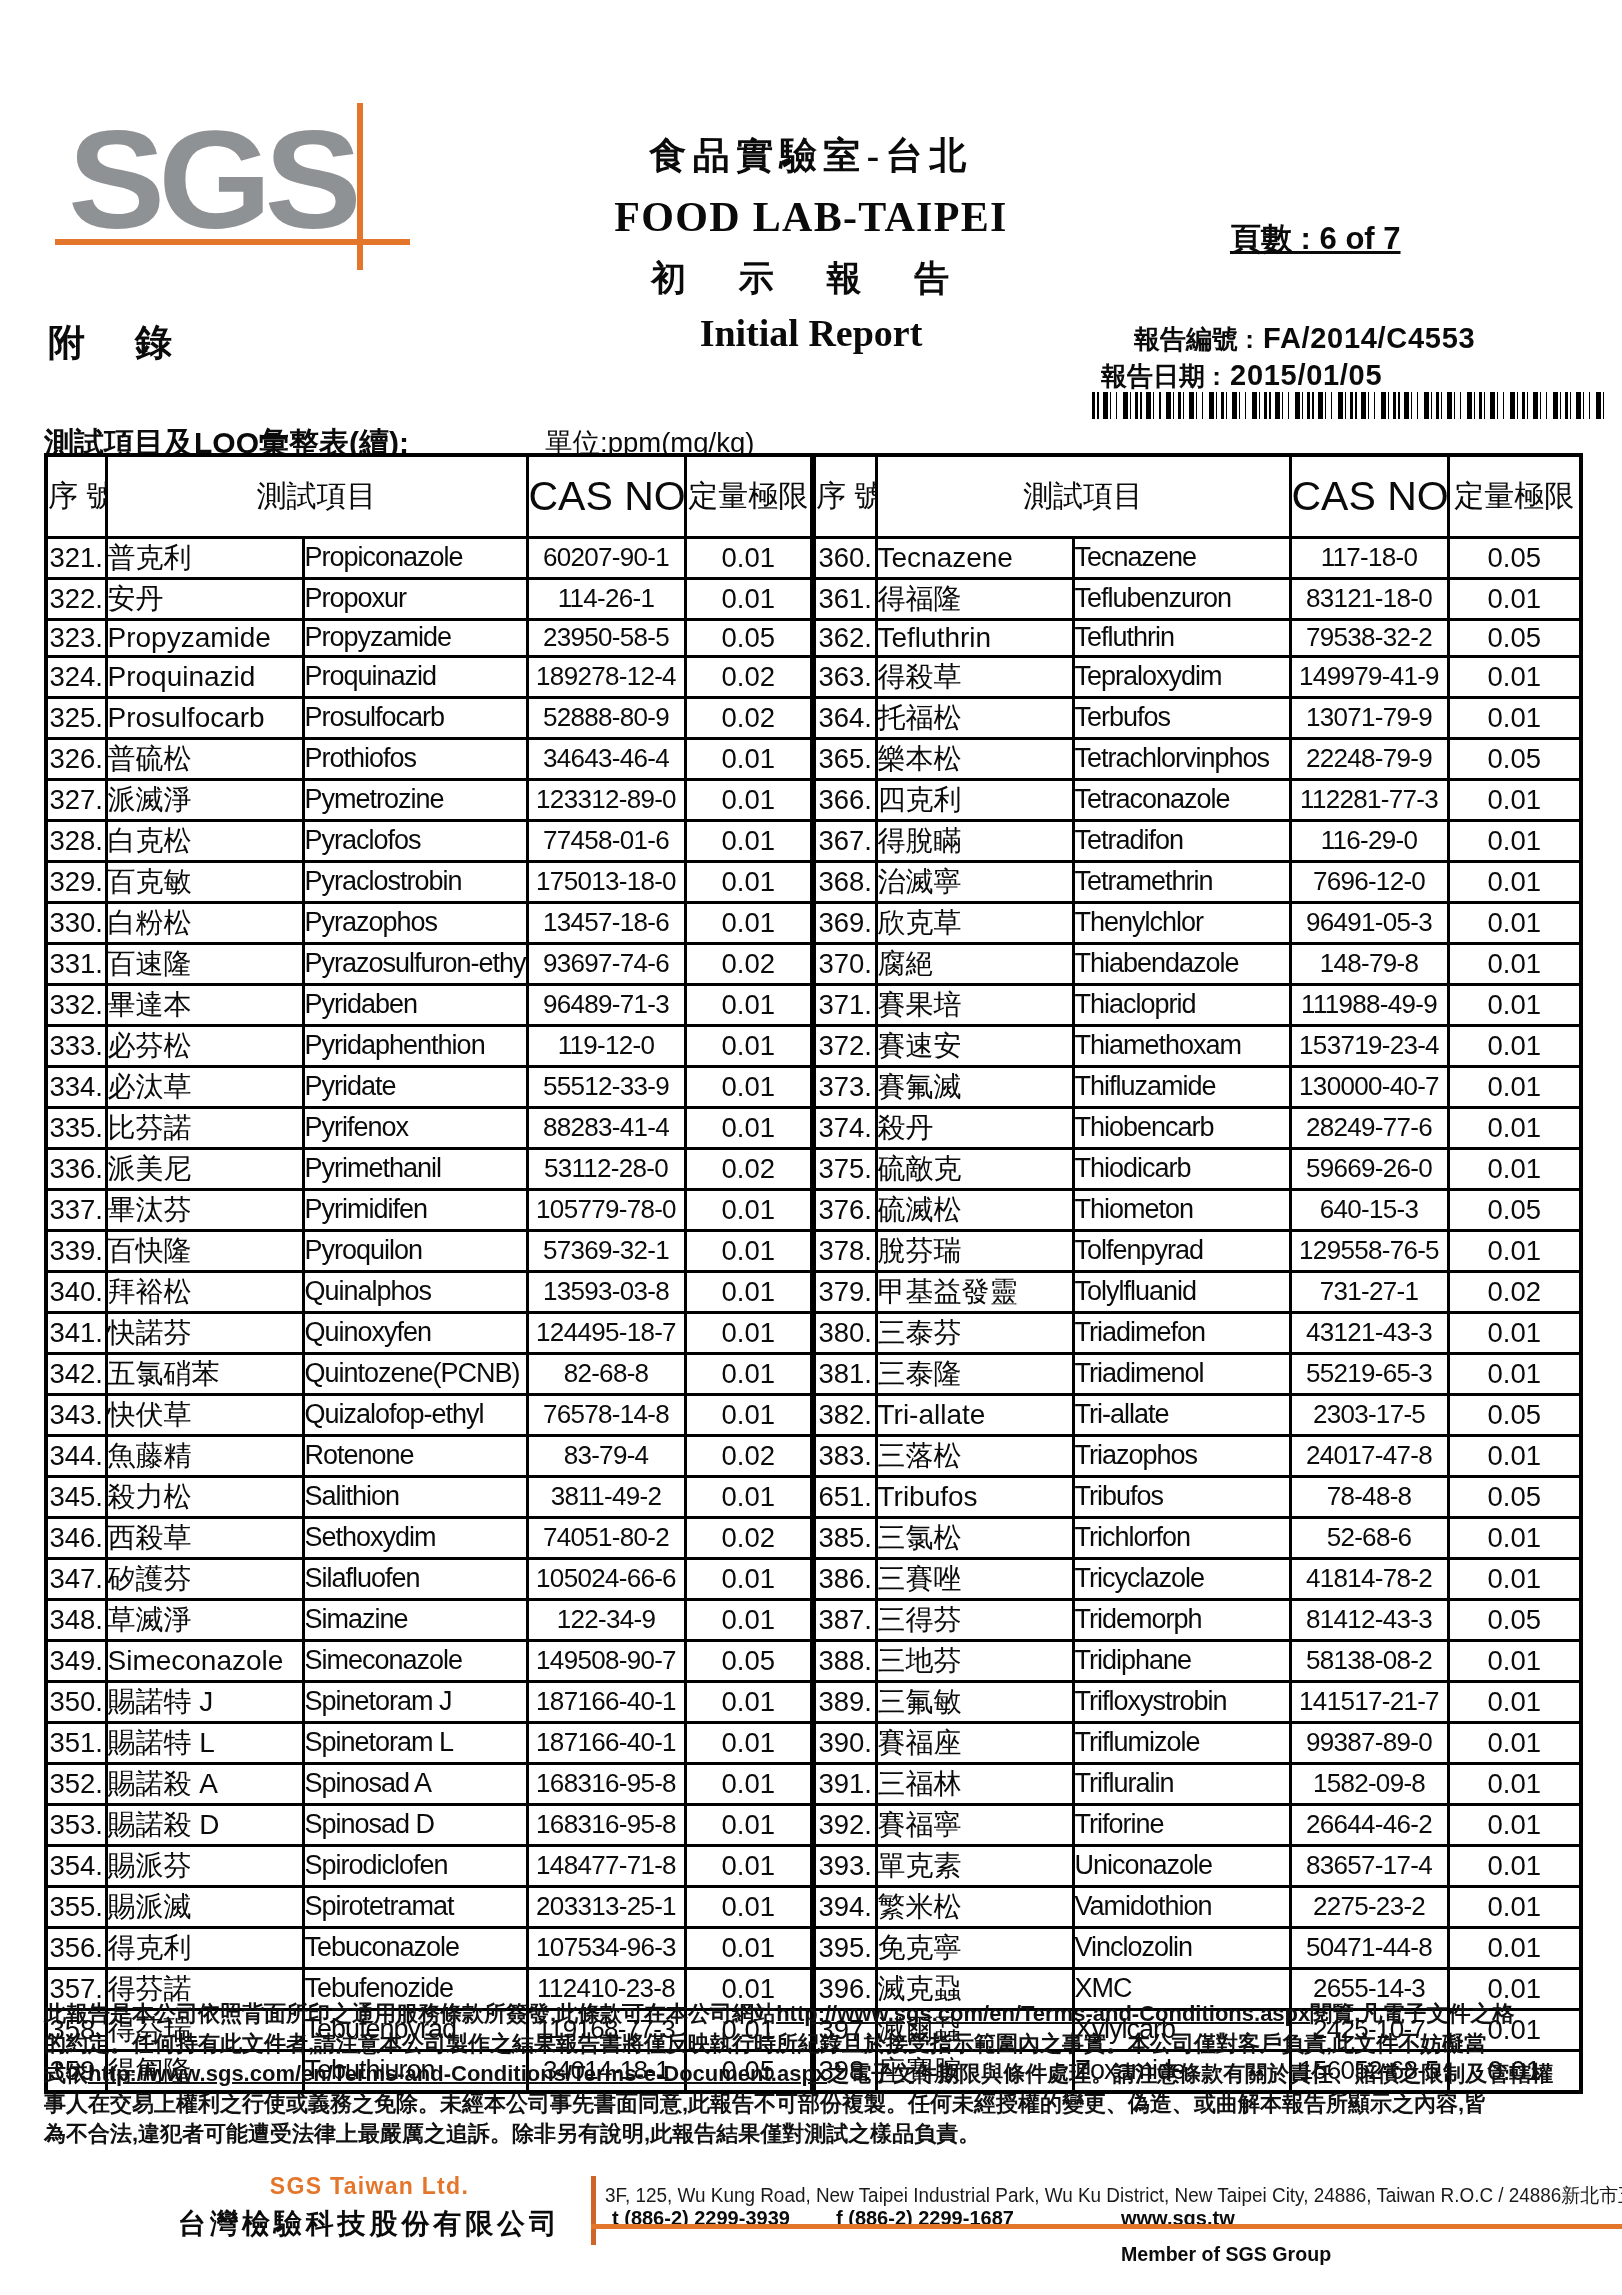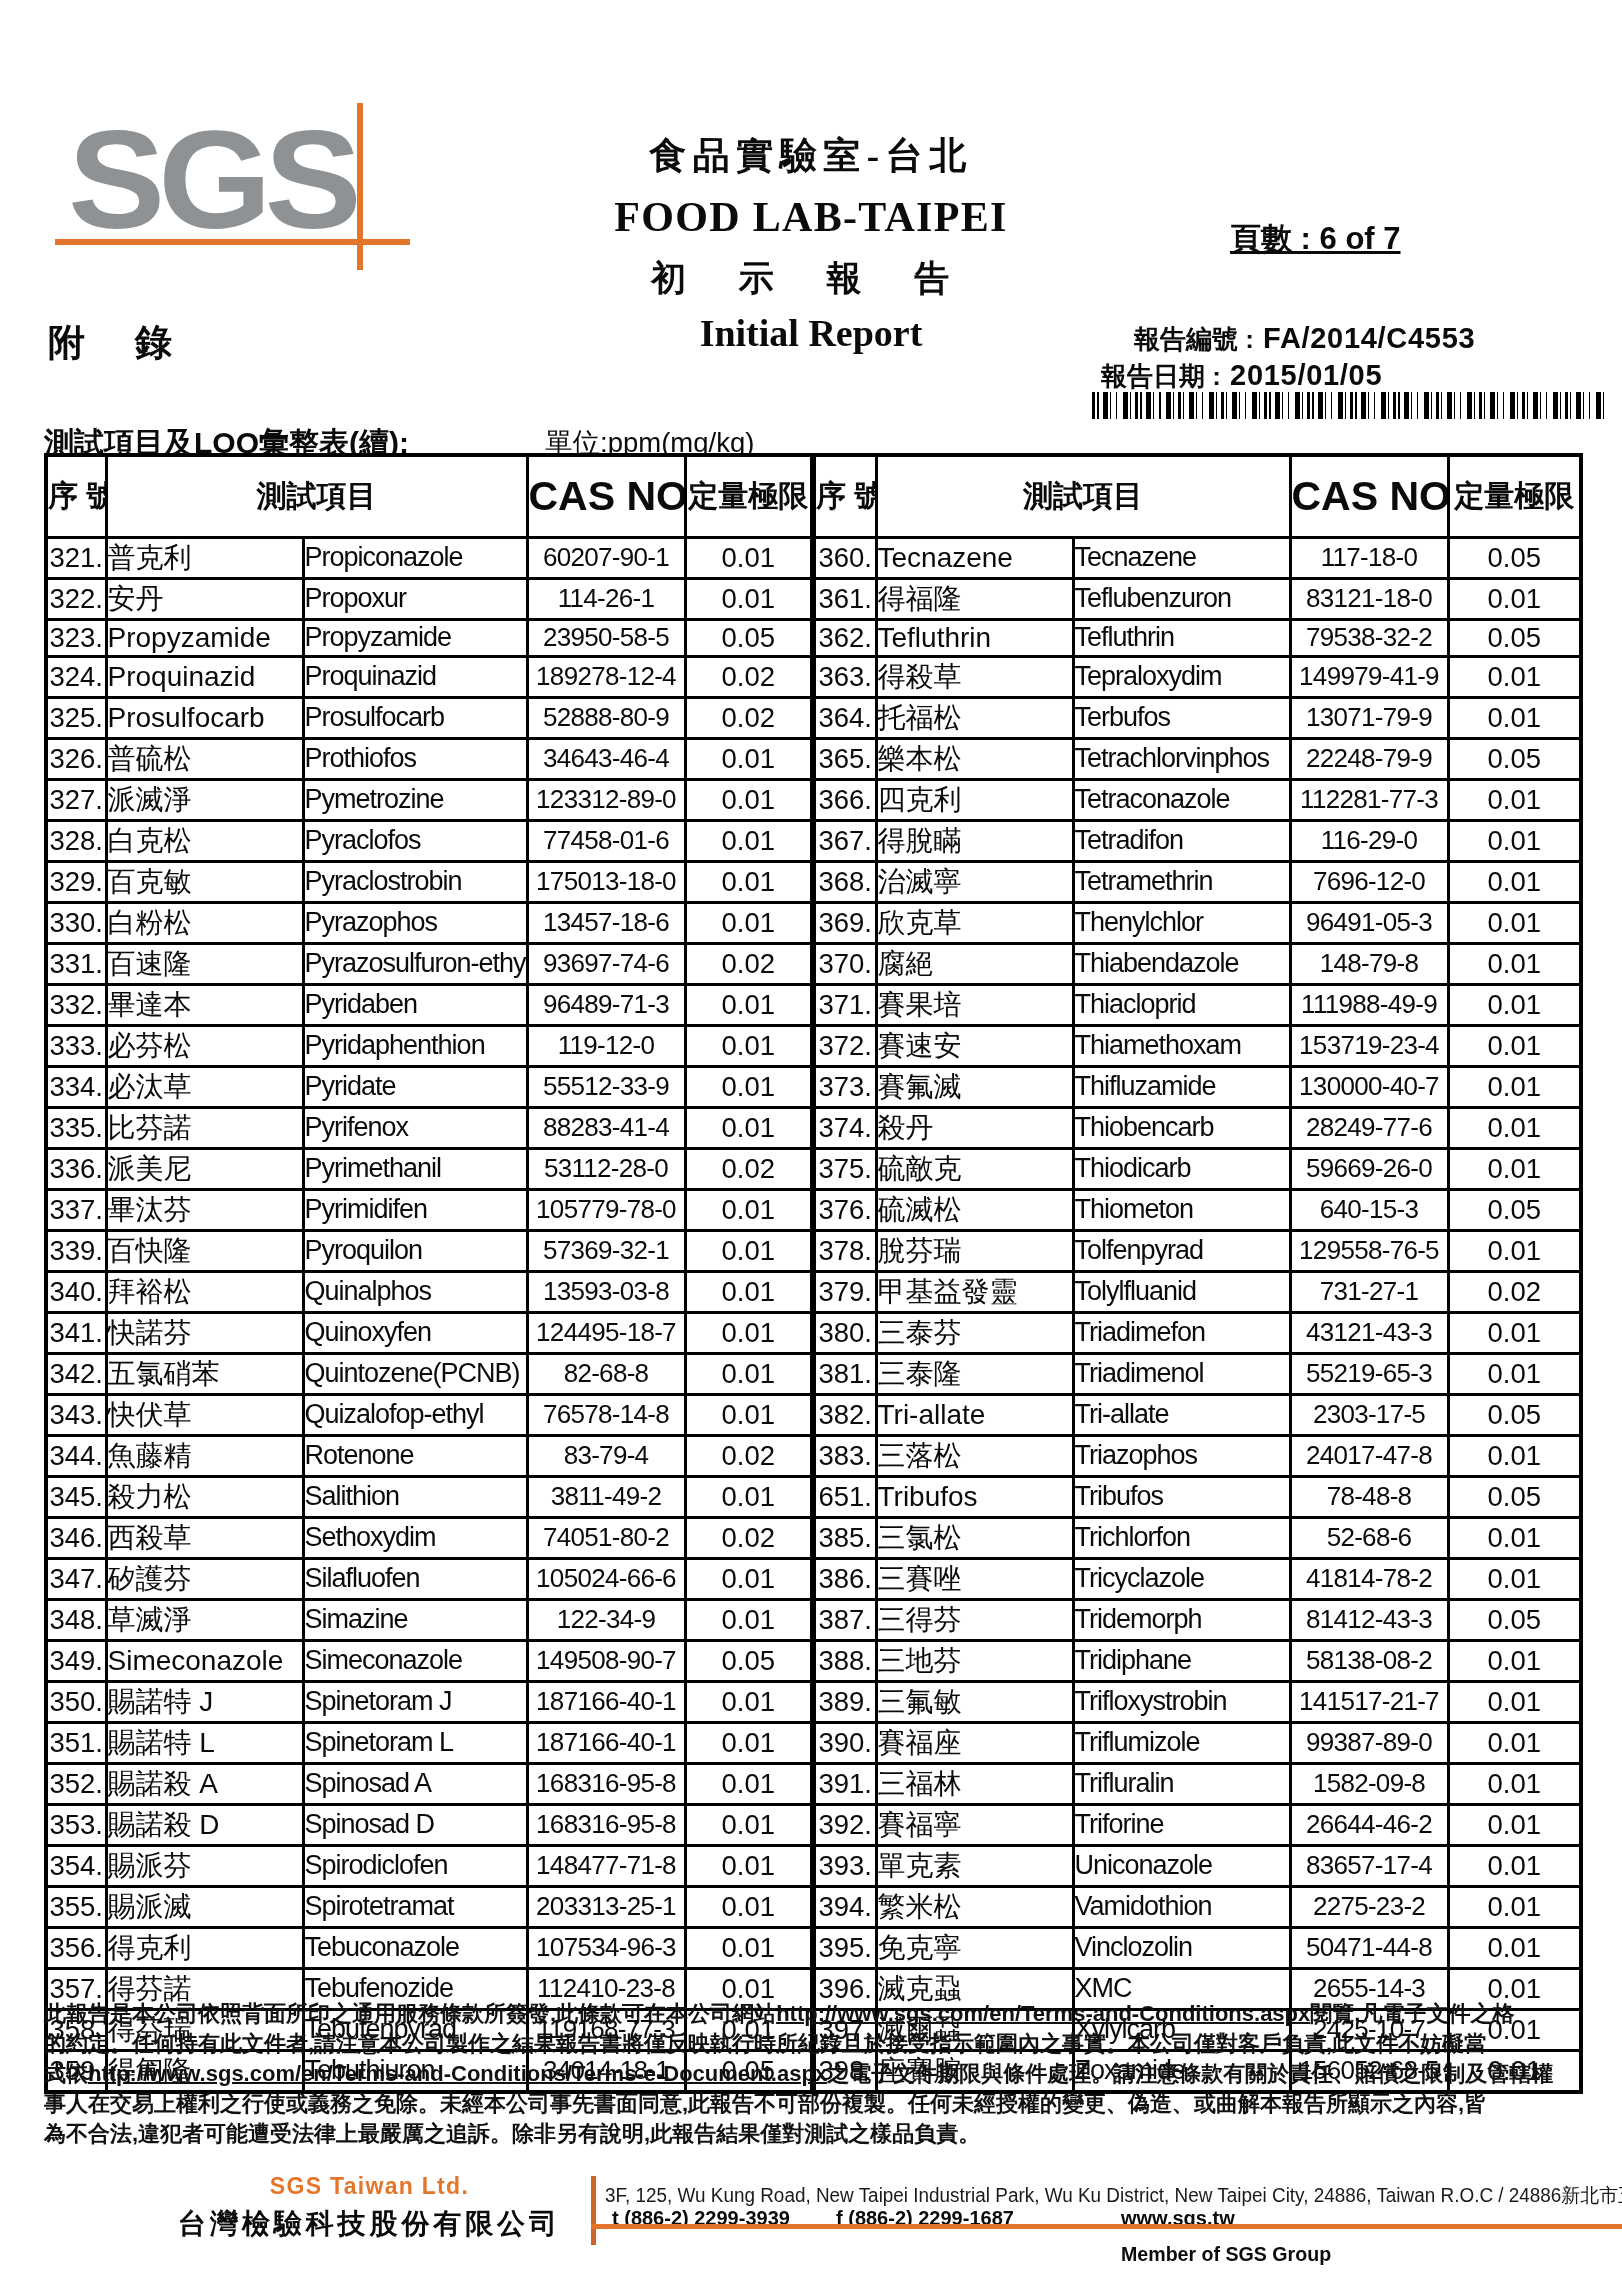--- a/index.html
+++ b/index.html
@@ -32,21 +32,21 @@
   .sec-title{position:absolute;left:44px;top:423px;font-size:30px;font-weight:bold;
              text-decoration:underline;text-decoration-thickness:2.6px;text-underline-offset:5.2px;}
   .unit{position:absolute;left:545px;top:425px;font-size:27.5px;}
   table.loq{position:absolute;left:44px;top:453px;width:1535px;border-collapse:collapse;
             table-layout:fixed;background:#fff;}
   table.loq{border:4.6px solid #000;}
   table.loq th,table.loq td{border:3.3px solid #000;overflow:hidden;white-space:nowrap;
             vertical-align:middle;padding:0;}
   table.loq thead tr{height:82px;}
   table.loq tbody tr{height:37px;}
-  th{font-size:30px;font-weight:bold;text-align:center;}
+  th{font-size:30px;font-weight:normal;text-align:center;}
   th.h-no{white-space:pre-line;line-height:1.15;}
   th.h-cas{font-size:41px;font-family:"Liberation Sans",sans-serif;}
   td.cell-no{font-size:27.5px;text-align:center;}
   td.cell-cn{font-size:28px;text-align:left;padding-left:6.5px;letter-spacing:0px;}
   td.cell-en{font-size:27px;text-align:left;padding-left:5.2px;letter-spacing:-1px;}
   td.cell-cas{font-size:26px;text-align:center;letter-spacing:-0.7px;}
   td.cell-loq{font-size:27.5px;text-align:center;}
   .divider-left{border-left:6.5px solid #000 !important;}
   
   .disclaimer{position:absolute;left:44px;top:1999px;width:1541px;font-size:22px;

